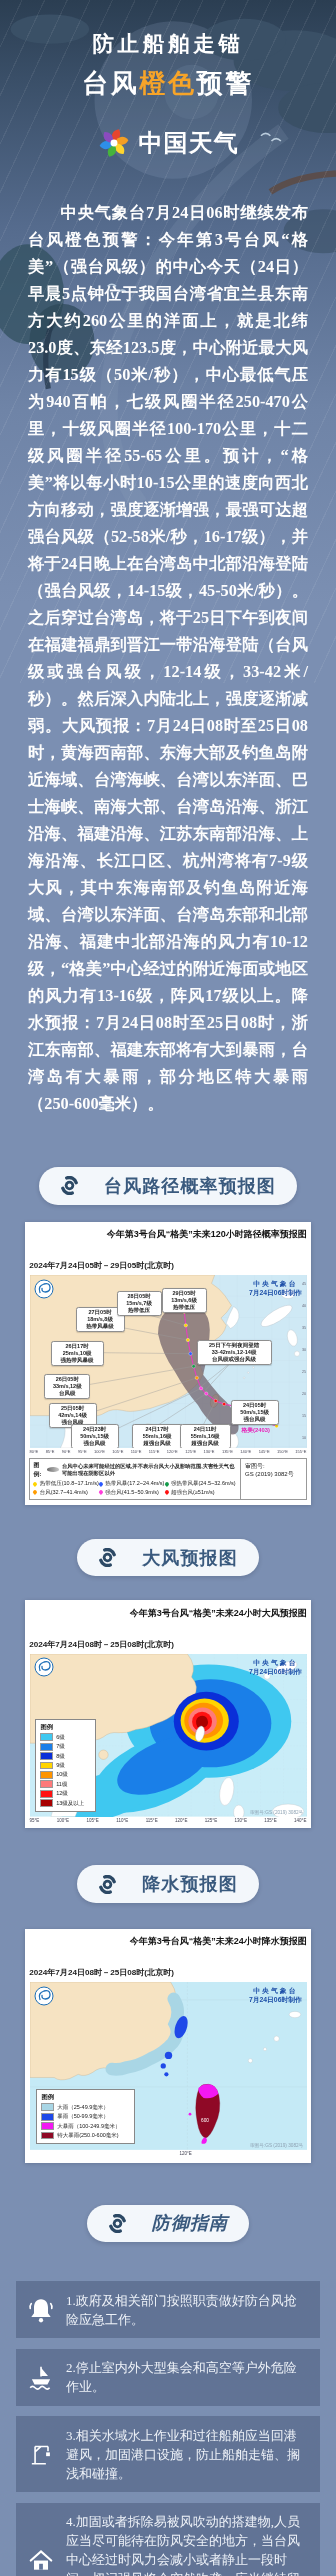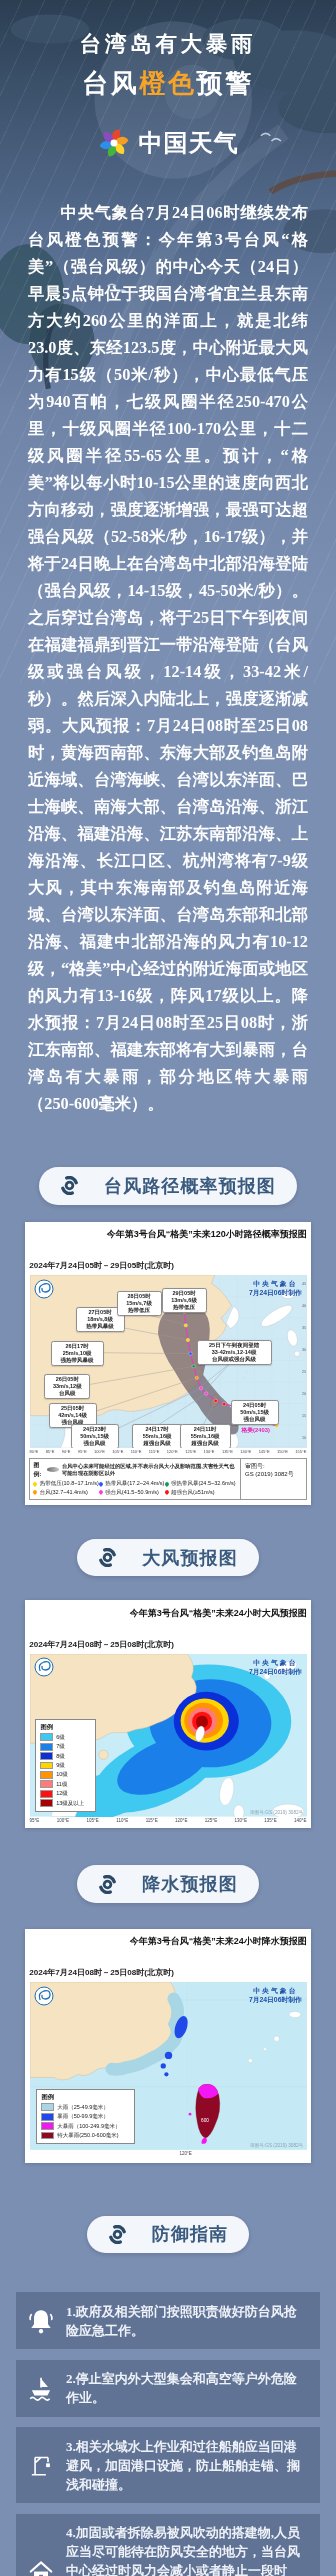--- a/index.html
+++ b/index.html
@@ -16,21 +16,21 @@
   .h2 .hl{color:#f7a428;}
   .brand-row{margin-top:25px;display:flex;justify-content:center;align-items:center;gap:7.4px;}
   .brand-name{font-size:24px;font-weight:700;color:#fff;letter-spacing:1.1px;}
   
   .announce{margin:39px 28px 0;font-family:"Liberation Serif","DejaVu Serif",serif;font-weight:700;
        font-size:16.3px;line-height:27px;color:#fdfdfd;text-align:justify;text-indent:2em;}
   
   .pill{display:flex;align-items:center;gap:25px;width:max-content;margin:0 auto;background:#f3f7fb;
        border-radius:20px;padding:6.8px 21px;box-shadow:0 1.6px 4.2px rgba(20,30,50,.18);}
   .pill span{font-size:18px;font-weight:800;color:#3a5a7e;letter-spacing:1.1px;}
-  .mt-pill1{margin-top:50px;} .mt-pill2{margin-top:34px;} .mt-pill3{margin-top:37px;} .mt-pill4{margin-top:53px;}
+  .mt-pill1{margin-top:50px;} .mt-pill2{margin-top:34px;} .mt-pill3{margin-top:37px;} .mt-pill4{margin-top:42px;font-style:italic;}
   
   .card{background:#fff;margin:0 25px;padding:6.3px 4.2px 5.3px;box-shadow:0 1.1px 4.2px rgba(20,30,50,.25);}
   .mt-card1{margin-top:17.3px;} .mt-card2{margin-top:24px;} .mt-card3{margin-top:26px;}
   .map-title{font-size:9px;font-weight:700;color:#151515;text-align:right;}
   .map-subtitle{font-size:8.1px;font-weight:700;color:#222;text-align:left;margin-top:19px;}
   .mapbox{position:relative;width:277px;margin:4.2px auto 0;overflow:hidden;}
   .mapbox svg.geo{display:block;width:277px;}
   .cma{position:absolute;top:3.2px;left:4.2px;}
   .agency{position:absolute;top:3.7px;right:4.7px;text-align:center;color:#1d4fa8;font-weight:700;font-size:6.8px;line-height:9px;}
   .agency .a1{letter-spacing:2.1px;}
@@ -55,21 +55,21 @@
   .legend1-right{border-left:0.5px solid #999;width:57px;padding:3.2px 4.2px;font-size:6px;line-height:8.4px;}
   
   .maplegend{position:absolute;background:#fff;border:0.5px solid #888;padding:2.6px 4.7px 3.7px;color:#222;}
   .maplegend .mltitle{font-size:6.3px;font-weight:700;}
   .maplegend .row{display:flex;align-items:center;gap:3.2px;margin-top:1.6px;}
   .maplegend .sw{width:10.5px;height:5.8px;border:0.5px solid #9a9a9a;flex:0 0 10.5px;}
   .maplegend .lb{font-size:5.5px;}
   
   .guide-item{display:flex;align-items:center;background:rgba(38,54,84,.30);margin:10.5px 16px 0;padding:9.5px 10.5px 9.5px 0;}
   .gicon{flex:0 0 50px;display:flex;justify-content:center;}
-  .gtext{font-family:"Liberation Serif","DejaVu Serif",serif;font-weight:700;font-size:13px;line-height:19px;color:#eef2f8;margin:0;}
+  .gtext{font-family:"Liberation Serif","DejaVu Serif",serif;font-weight:400;font-size:13px;line-height:19px;color:#eef2f8;margin:0;}
   .mt-guide1{margin-top:39px;}
 </style>
 </head>
 <body>
 
 <svg width="0" height="0" style="position:absolute" aria-hidden="true">
   <symbol id="pinwheel" viewBox="0 0 64 64">
     <g>
       <path d="M32,30 C25,21 27,8 41,6 C47,15 43,26 32,30 Z" fill="#e6452f"></path>
       <path d="M32,30 C25,21 27,8 41,6 C47,15 43,26 32,30 Z" transform="rotate(60 32 32)" fill="#f59e23"></path>
@@ -113,21 +113,21 @@
       <ellipse cx="118" cy="650" rx="62" ry="72" fill="#2c4757" opacity="0.7"></ellipse>
       <path d="M92,740 Q78,660 104,602" stroke="#27394d" stroke-width="10" fill="none" opacity="0.8"></path>
       <path d="M640,330 Q560,335 515,365" stroke="#5d4a43" stroke-width="12" fill="none" opacity="0.85"></path>
     </g>
   </svg>
 </div>
 
 <div class="content">
 
   <div>
-    <div class="h1">台湾岛有大暴雨</div>
+    <div class="h1">防止船舶走锚</div>
     <div class="h2"><span>台风</span><span class="hl">橙色</span><span>预警</span></div>
     <div class="brand-row">
       <svg width="34" height="34" viewBox="0 0 64 64">
           <use href="#pinwheel"></use>
         </svg>
       <span class="brand-name">中国天气</span>
     </div>
   </div>
 
   <p class="announce">中央气象台7月24日06时继续发布台风橙色预警：今年第3号台风“格美”（强台风级）的中心今天（24日）早晨5点钟位于我国台湾省宜兰县东南方大约260公里的洋面上，就是北纬23.0度、东经123.5度，中心附近最大风力有15级（50米/秒），中心最低气压为940百帕，七级风圈半径250-470公里，十级风圈半径100-170公里，十二级风圈半径55-65公里。预计，“格美”将以每小时10-15公里的速度向西北方向移动，强度逐渐增强，最强可达超强台风级（52-58米/秒，16-17级），并将于24日晚上在台湾岛中北部沿海登陆（强台风级，14-15级，45-50米/秒）。之后穿过台湾岛，将于25日下午到夜间在福建福鼎到晋江一带沿海登陆（台风级或强台风级，12-14级，33-42米/秒）。然后深入内陆北上，强度逐渐减弱。大风预报：7月24日08时至25日08时，黄海西南部、东海大部及钓鱼岛附近海域、台湾海峡、台湾以东洋面、巴士海峡、南海大部、台湾岛沿海、浙江沿海、福建沿海、江苏东南部沿海、上海沿海、长江口区、杭州湾将有7-9级大风，其中东海南部及钓鱼岛附近海域、台湾以东洋面、台湾岛东部和北部沿海、福建中北部沿海的风力有10-12级，“格美”中心经过的附近海面或地区的风力有13-16级，阵风17级以上。降水预报：7月24日08时至25日08时，浙江东南部、福建东部将有大到暴雨，台湾岛有大暴雨，部分地区特大暴雨（250-600毫米）。</p>

